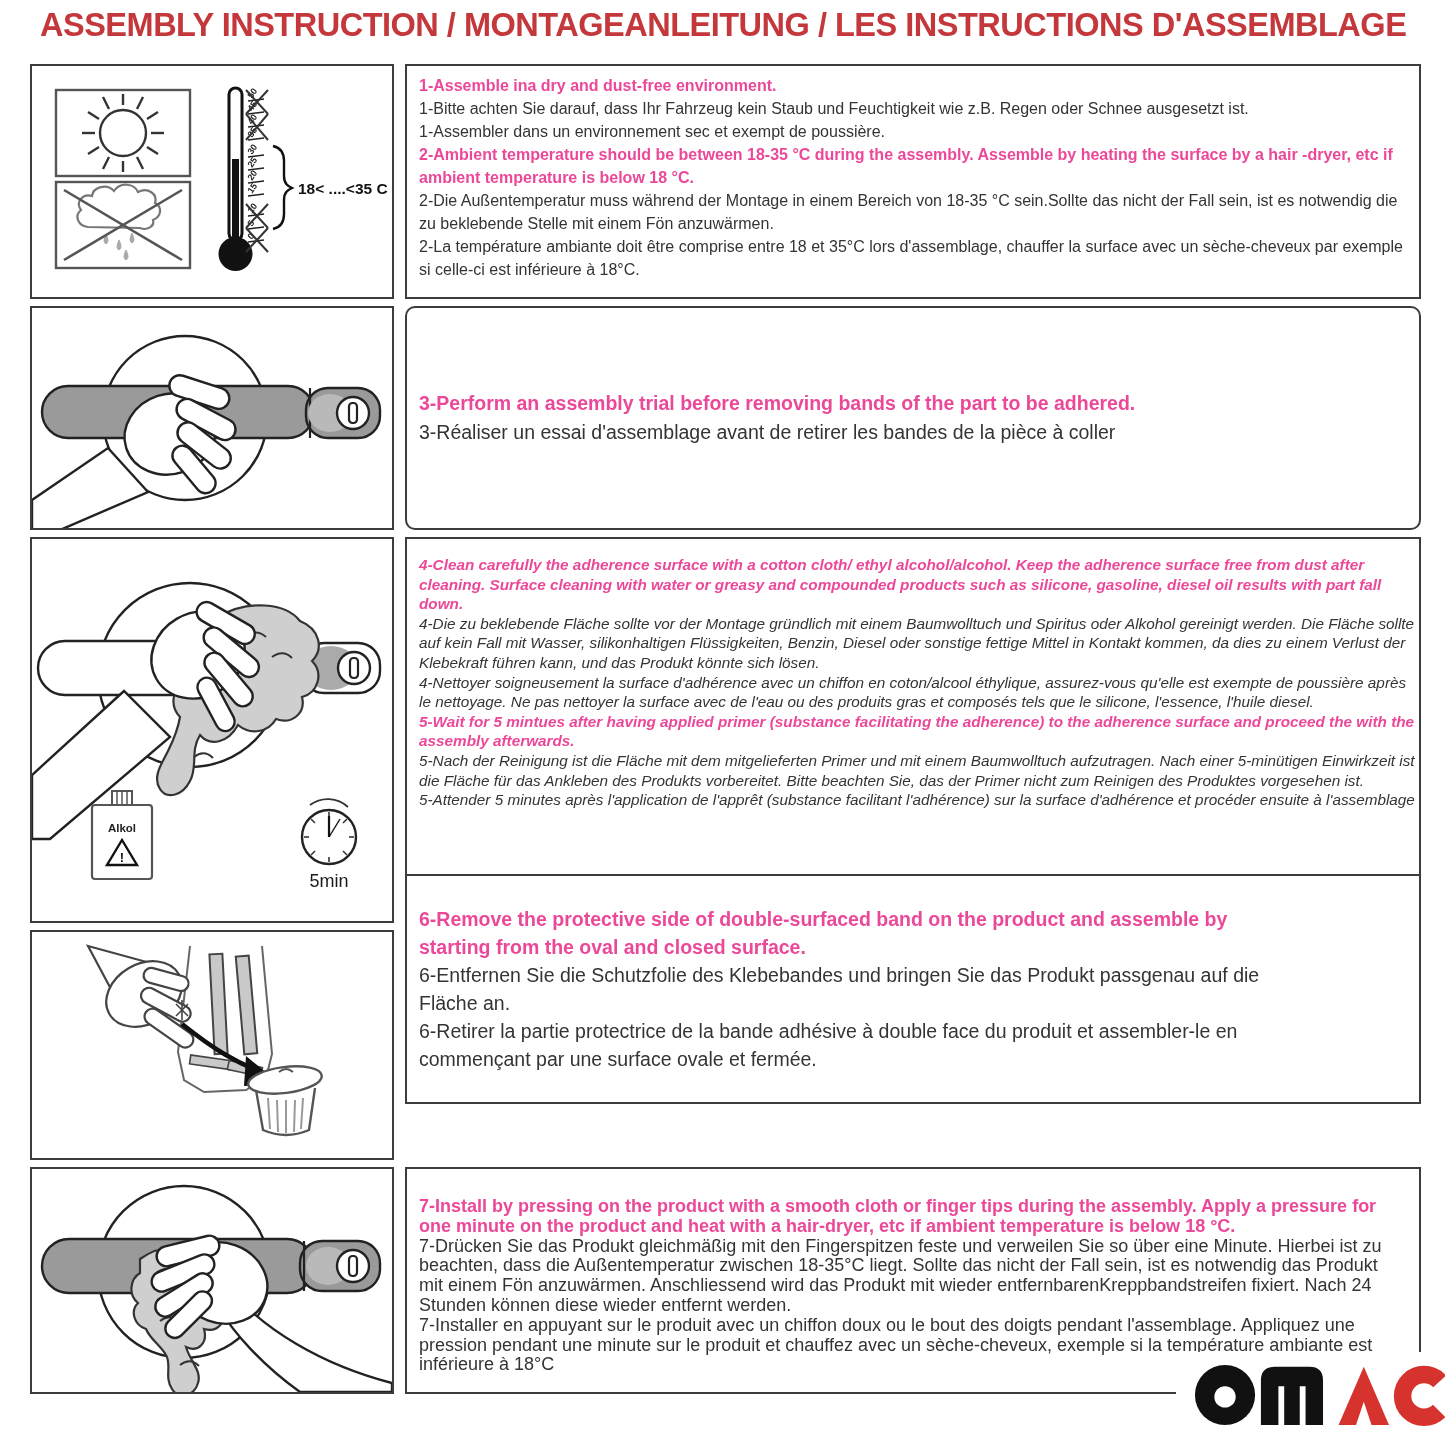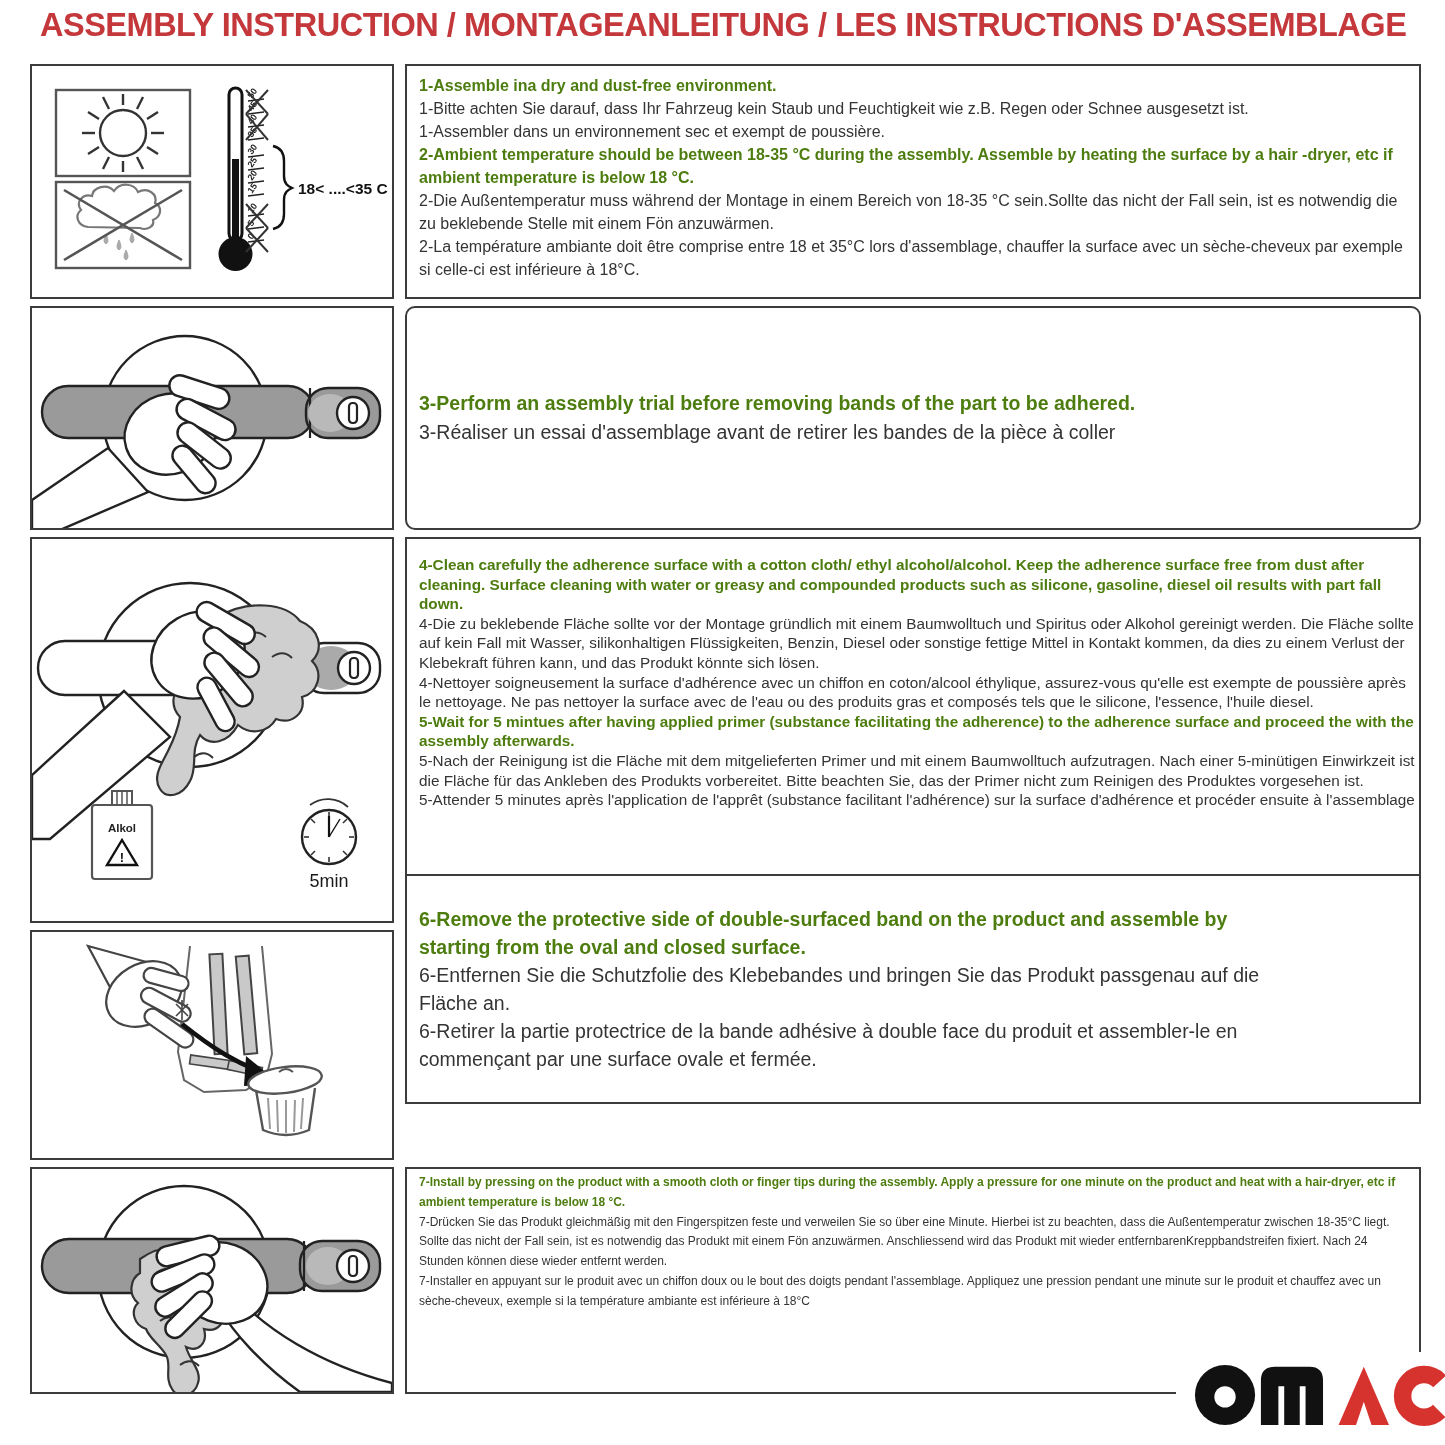--- a/index.html
+++ b/index.html
@@ -8,27 +8,27 @@
   .title{position:absolute;left:40px;top:6px;margin:0;font-size:33px;font-weight:700;
          letter-spacing:-0.5px;color:#c4383c;white-space:nowrap;transform:scaleX(.985);
          transform-origin:left;}
   .row{position:absolute;}
   .illus-box{position:absolute;left:30px;width:364px;background:#fff;border:2px solid #3c3c3c;
              box-sizing:border-box;}
   .text-box{position:absolute;left:405px;width:1016px;background:#fff;border:2px solid #3c3c3c;
             box-sizing:border-box;color:#343434;}
   .text-box p{margin:0;}
   .sm{font-size:16px;line-height:23px;padding:8px 14px 6px 12px;}
-  .sm3{font-size:15.3px;line-height:19.6px;padding:16px 0 6px 12px;}
-  .sm5{font-size:12px;line-height:19.8px;padding:4px 16px 6px 12px;}
+  .sm3{font-size:15.3px;line-height:19.6px;padding:16px 0 6px 12px;font-style:italic;}
+  .sm5{font-size:18px;line-height:19.8px;padding:28px 16px 6px 12px;}
   .lg{font-size:19.5px;line-height:29px;padding:10px 70px 10px 12px;display:flex;
       flex-direction:column;justify-content:center;}
   .lg4{font-size:19.5px;line-height:28px;padding:10px 130px 10px 12px;display:flex;
       flex-direction:column;justify-content:center;}
-  .b{font-weight:700;color:#4d7c0f;}
+  .b{font-weight:700;color:#ec4899;}
   .gap1{margin-top:22px;}
   .gap3{margin-top:17px;}
   svg text{font-family:"Liberation Sans",sans-serif;}
   .logo-wrap{position:absolute;left:1176px;top:1352px;width:269px;height:84px;background:#fff;
              display:flex;align-items:center;justify-content:flex-end;padding-left:10px;}
 </style>
 </head>
 <body>
 
 <div class="page">

